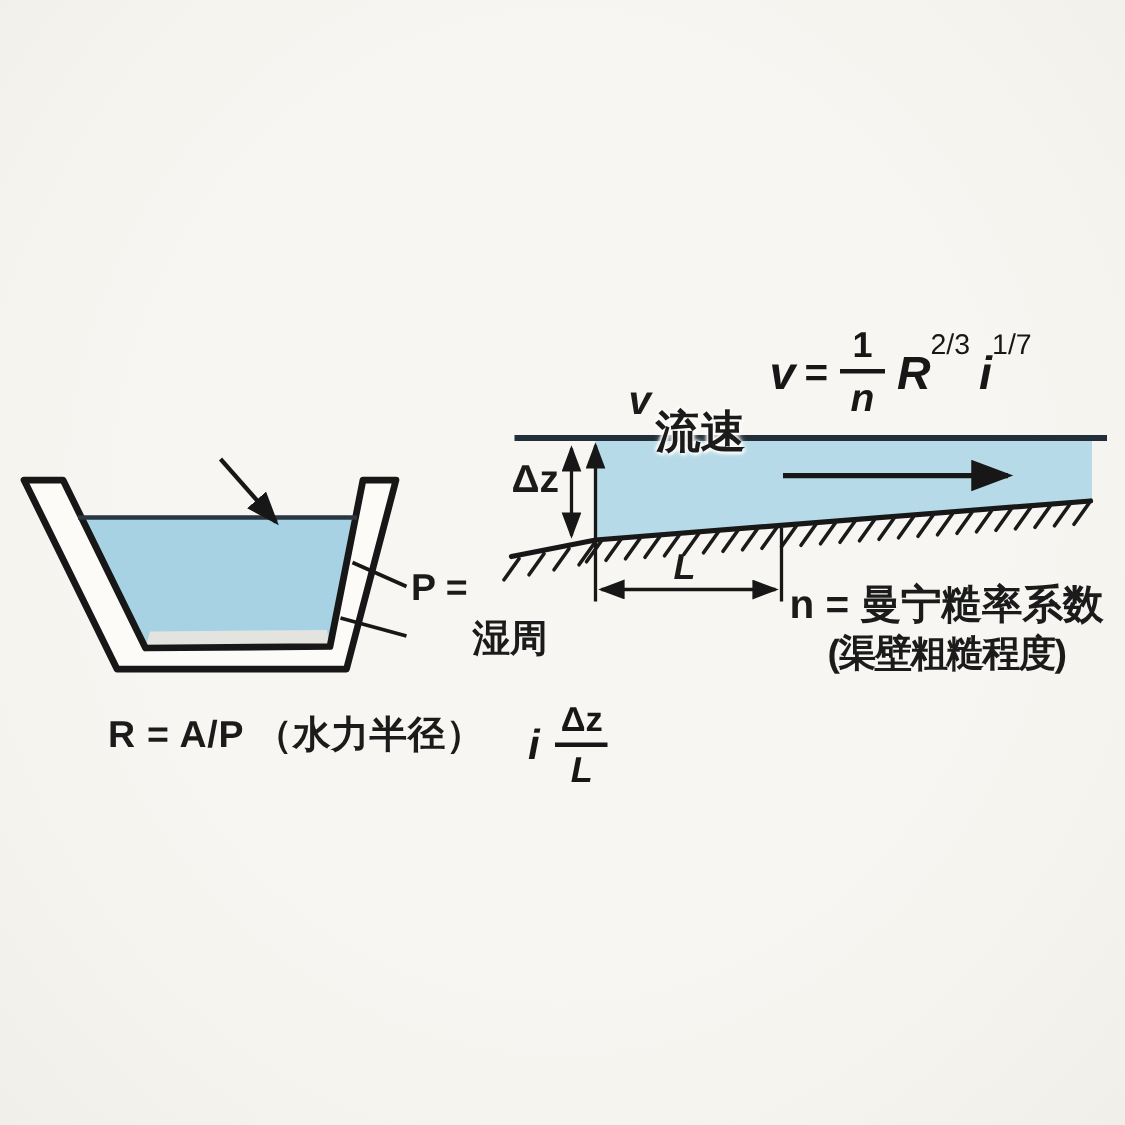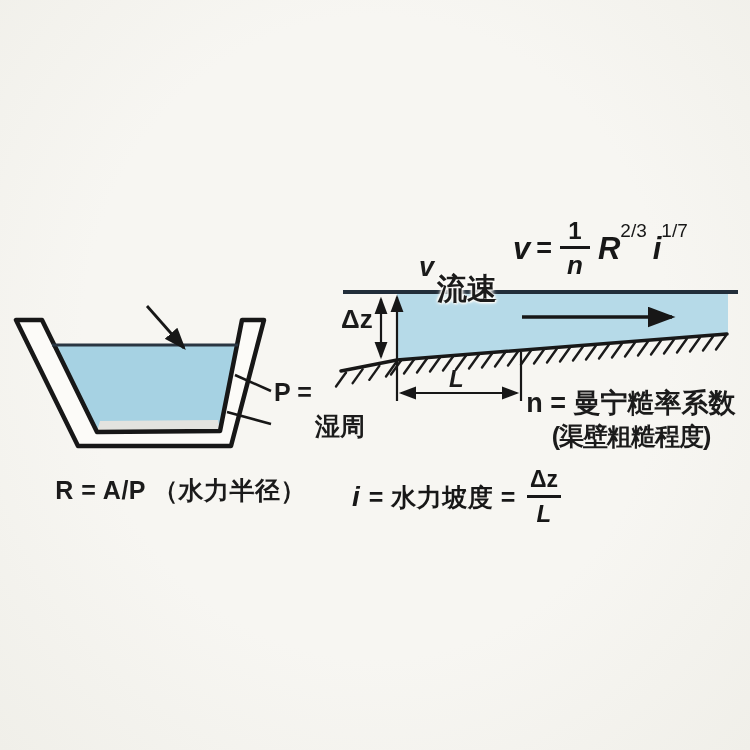--- a/index.html
+++ b/index.html
@@ -9,21 +9,21 @@
   }
   .canvas{position:relative;width:750px;height:750px;}
   svg.art{position:absolute;left:0;top:0;}
   .label{
     position:absolute;color:#1b1b1b;font-weight:bold;line-height:1.15;
     white-space:nowrap;
   }
   .area-label{left:70px;top:273px;width:166px;text-align:center;font-size:24px;}
   .p1{left:274px;top:378px;font-size:25px;}
   .p2{left:272px;top:412px;font-size:25px;margin-left:43px;}
-  .r-formula{left:48px;top:476px;width:258px;text-align:right;font-size:25px;letter-spacing:.5px;white-space:nowrap;}
+  .r-formula{left:72px;top:476px;width:258px;text-align:left;font-size:25px;letter-spacing:.5px;white-space:nowrap;}
   .v-symbol{left:419px;top:252px;font-size:27px;font-style:italic;}
   .flow-label{left:437px;top:272px;font-size:30px;
     text-shadow:0 0 3px #fdfcf9,0 0 5px #fdfcf9,1px 1px 2px #fdfcf9,-1px -1px 2px #fdfcf9;}
   .dz-label{left:341px;top:305px;font-size:26px;}
   .l-label{left:449px;top:365px;font-size:24px;font-style:italic;}
   .manning-n{left:500px;top:388px;width:262px;text-align:center;font-size:27px;}
   .mline2{font-size:25px;margin-top:3px;letter-spacing:-1px;}
   .formula{position:absolute;display:flex;align-items:center;color:#171717;font-weight:bold;}
   .manning-formula{left:513px;top:219px;gap:6px;}
   .it{font-style:italic;}
@@ -148,20 +148,19 @@
     </span>
   </div>
 
   <div class="label manning-n">
     <div>n = 曼宁糙率系数</div>
     <div class="mline2">(渠壁粗糙程度)</div>
   </div>
 
   <div class="formula slope-formula">
     <span class="it slope-i">i</span>
-    <span class="slope-mid">= 水力坡度 =</span>
     <span class="frac2">
       <span class="num2">Δz</span>
       <span class="den2 it">L</span>
     </span>
   </div>
 
 </div>
 
 </body></html>

